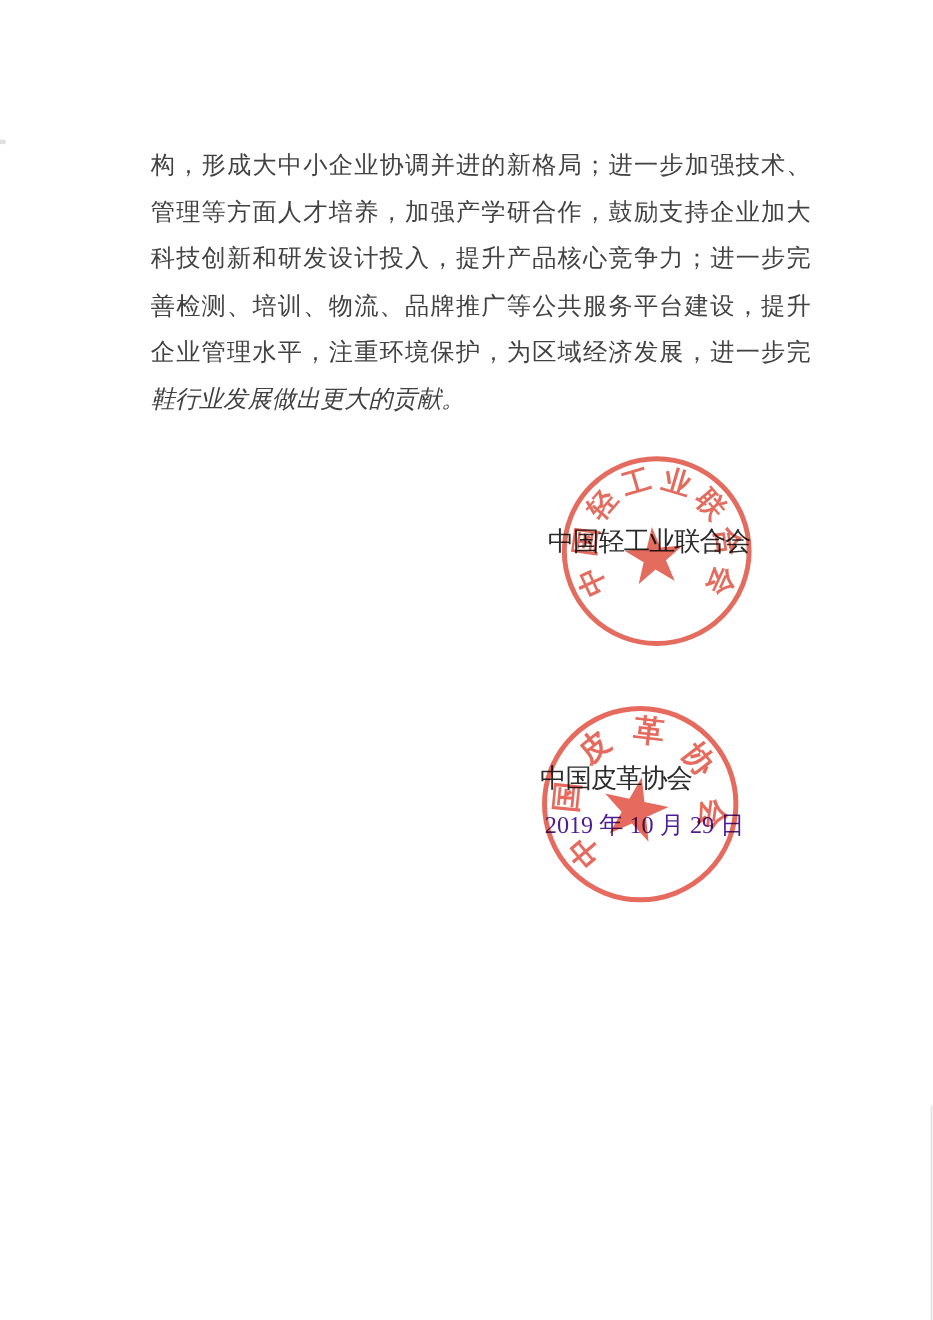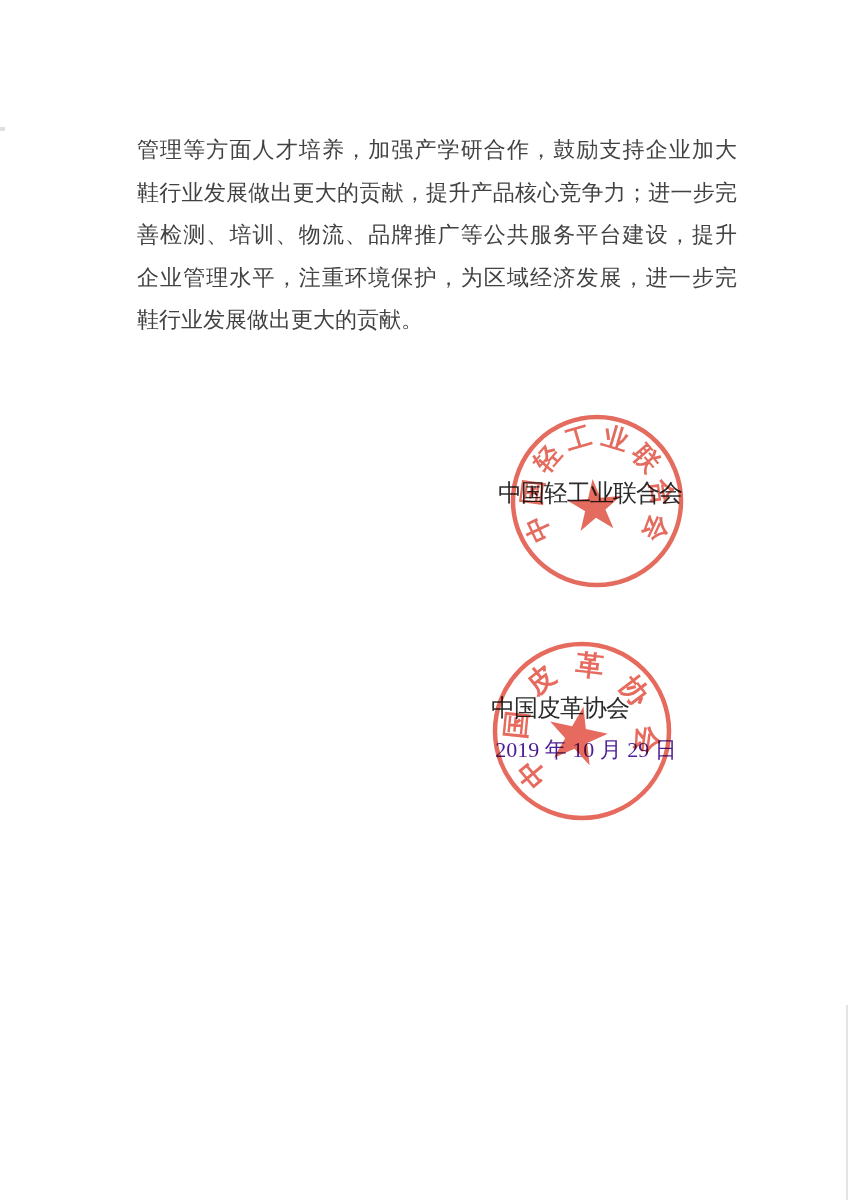--- a/index.html
+++ b/index.html
@@ -19,20 +19,21 @@
     font-size:22px;
     line-height:42.5px;
     height:42.5px;
     text-align:justify;
     text-align-last:justify;
     white-space:nowrap;
   }
   .body-text .line.last{
     text-align:left;
     text-align-last:left;
+    font-style:italic;
   }
   .sig{
     position:absolute;
     color:#2b2b2b;
     font-size:24px;
     line-height:28px;
     text-align:right;
     white-space:nowrap;
     letter-spacing:-1px;
   }
@@ -63,22 +64,23 @@
   .scan-artifact{position:absolute;background:#c9c9c9;}
   .artifact-left-tick{left:0;top:127px;width:5px;height:4px;opacity:.6;}
   .artifact-right-edge{right:0;top:1005px;width:2px;height:195px;opacity:.5;}
 </style>
 </head>
 <body>
 
 <div class="page">
 
   <div class="body-text">
+    <div class="line">构，形成大中小企业协调并进的新格局；进一步加强技术、</div>
     <div class="line">管理等方面人才培养，加强产学研合作，鼓励支持企业加大</div>
-    <div class="line">鞋行业发展做出更大的贡献，提升产品核心竞争力；进一步完</div>
+    <div class="line">科技创新和研发设计投入，提升产品核心竞争力；进一步完</div>
     <div class="line">善检测、培训、物流、品牌推广等公共服务平台建设，提升</div>
     <div class="line">企业管理水平，注重环境保护，为区域经济发展，进一步完</div>
     <div class="line last">鞋行业发展做出更大的贡献。</div>
   </div>
 
   <div class="sig sig1">中国轻工业联合会</div>
 
   <div class="sig sig2">中国皮革协会</div>
 
   <div class="date-line">2019 年 10 月 29 日</div>

